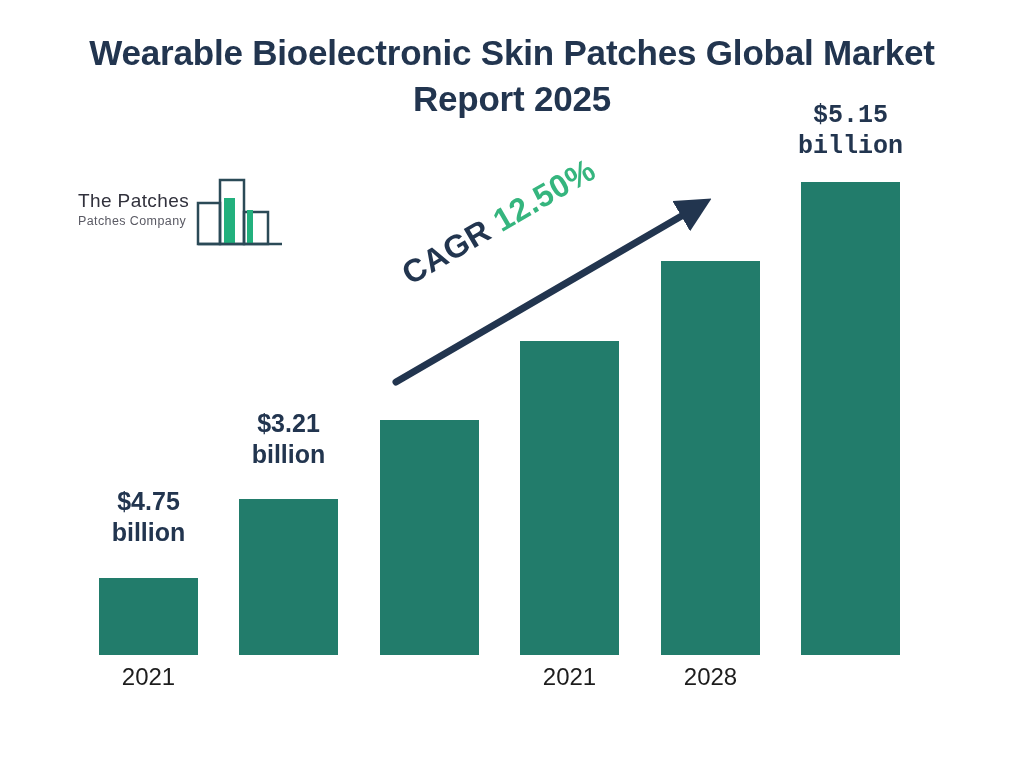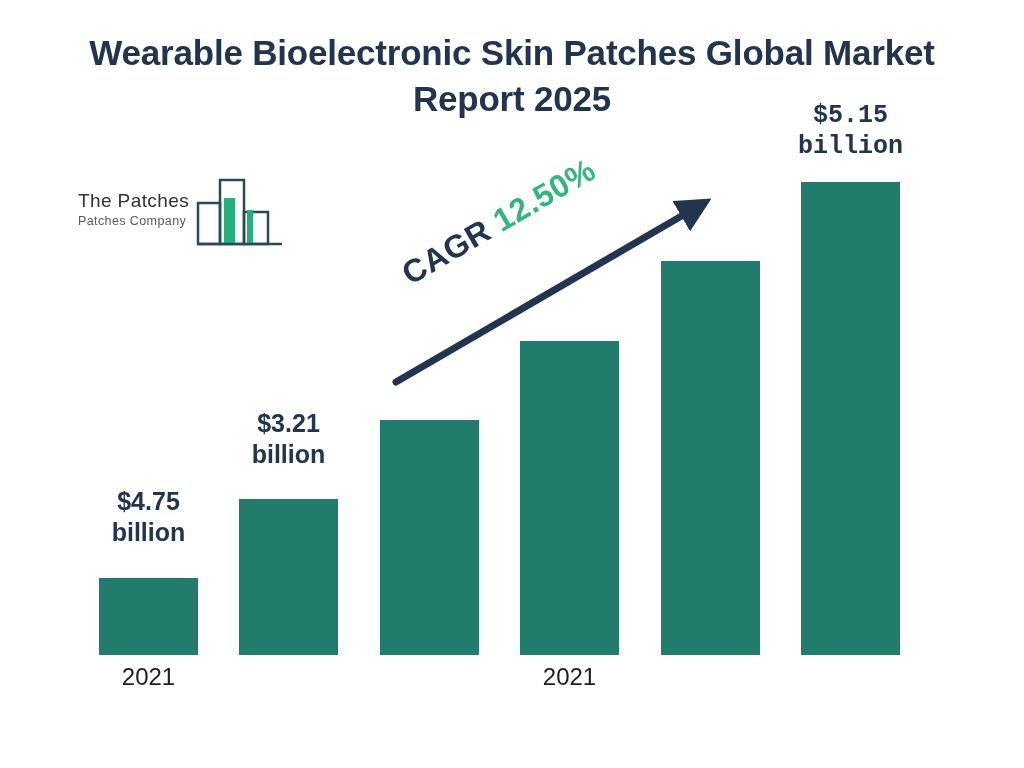--- a/index.html
+++ b/index.html
@@ -183,20 +183,21 @@
 
     <div class="bar" style="left:380px; top:420px; width:99px; height:235px;"></div>
     <div class="bar-value" style="left:360px; top:329px; width:139px;"></div>
 
     <div class="bar" style="left:520px; top:341px; width:99px; height:314px;"></div>
     <div class="bar-value" style="left:500px; top:250px; width:139px;"></div>
     <div class="x-tick" style="left:500px; top:663px; width:139px;">2021</div>
 
     <div class="bar" style="left:661px; top:261px; width:99px; height:394px;"></div>
     <div class="bar-value" style="left:641px; top:170px; width:139px;"></div>
+    <div class="x-tick" style="left:641px; top:663px; width:139px;">2028</div>
 
     <div class="bar" style="left:801px; top:182px; width:99px; height:473px;"></div>
     <div class="bar-value" style="left:781px; top:100px; width:139px;font-family:Liberation Mono, monospace;">$5.15
 billion</div>
   </div>
 
   <svg class="arrow-svg" viewBox="0 0 1024 768">
     <defs>
       <marker id="arrowhead" markerWidth="5" markerHeight="5" refX="2.6" refY="2.5" orient="auto">
         <path d="M0,0 L5,2.5 L0,5 Z" fill="#22354f"></path>

